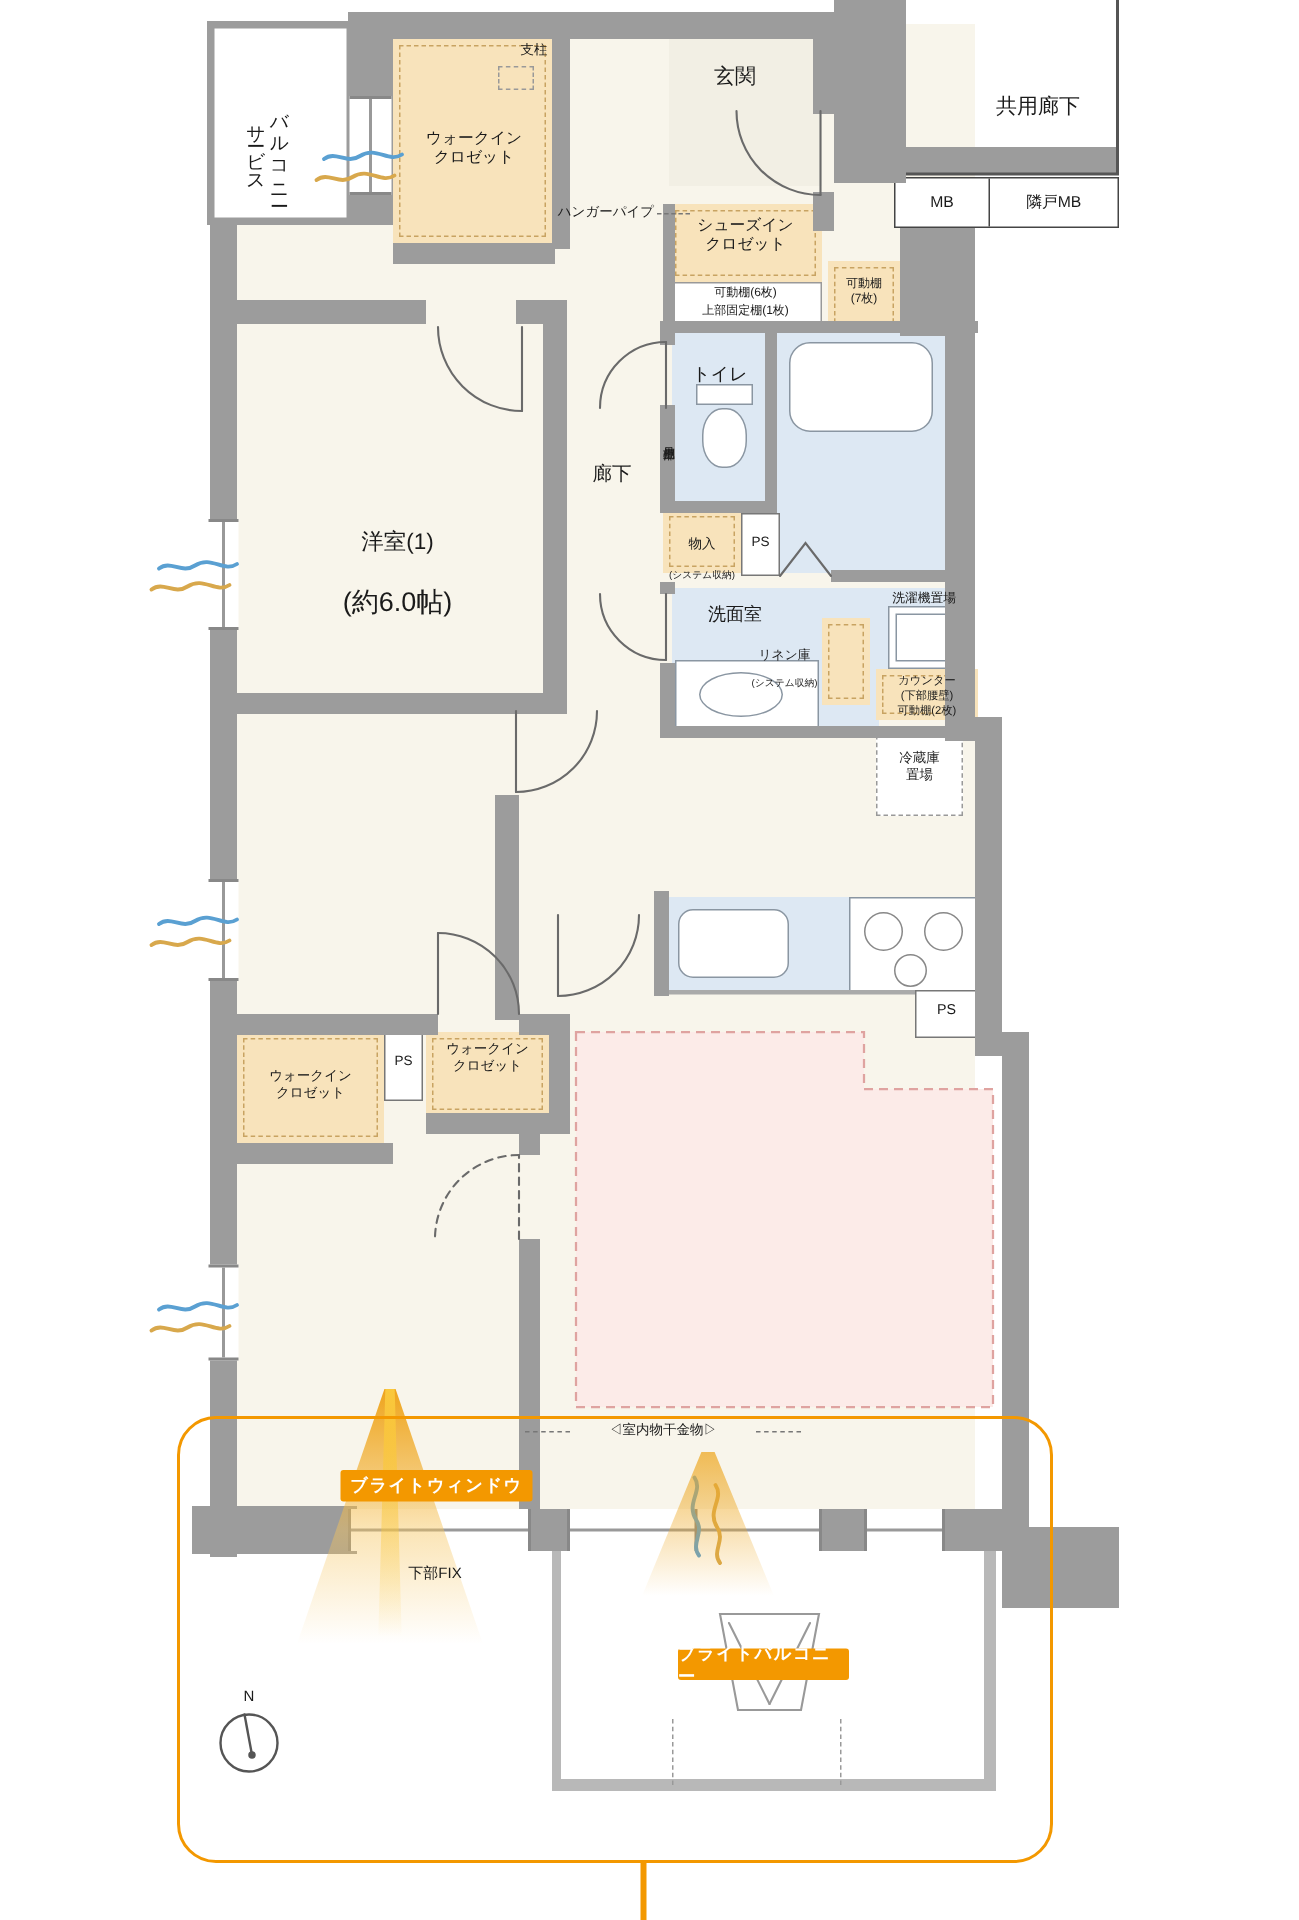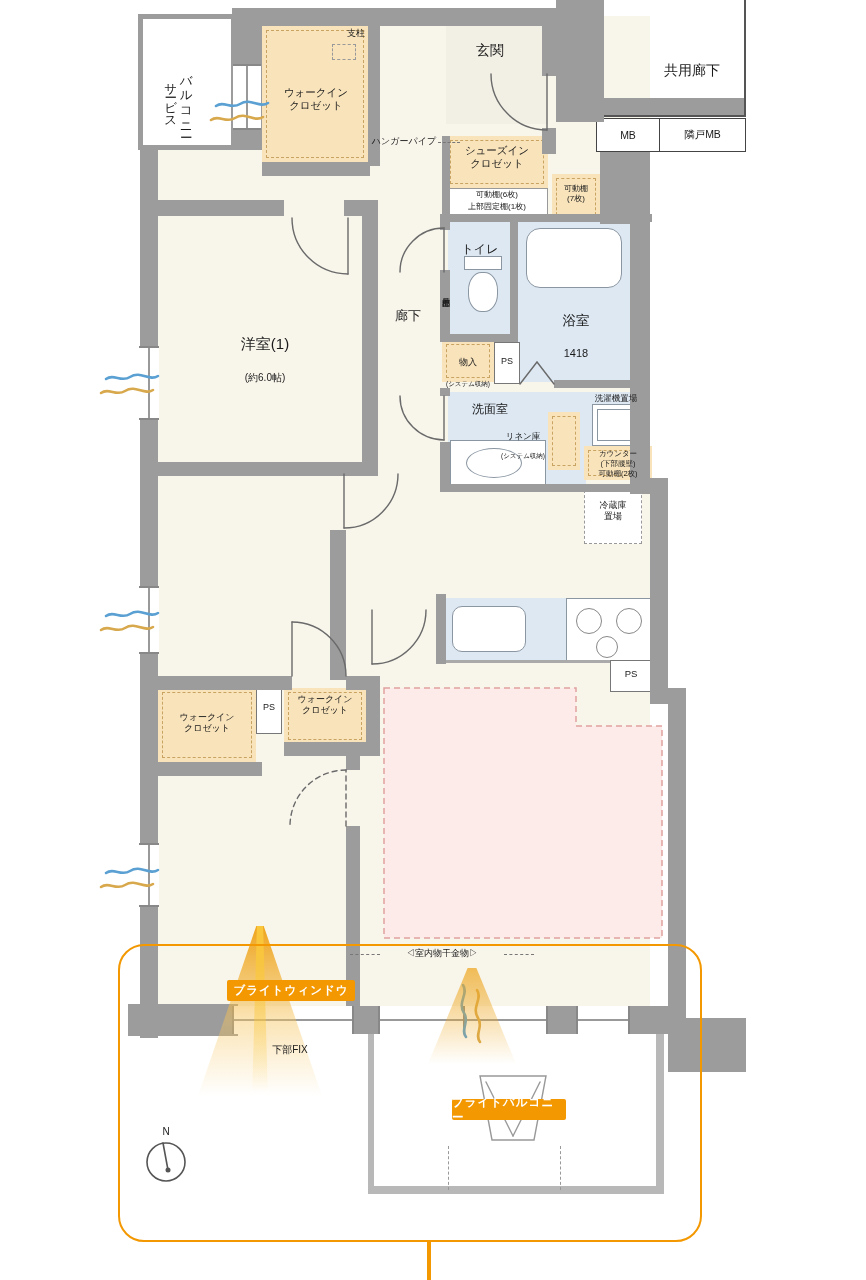--- a/index.html
+++ b/index.html
@@ -234,27 +234,23 @@
   <div class="lbl" style="left:370px;top:136px;width:68px;font-size:9px">ハンガーパイプ</div>
   <div class="dashh" style="left:438px;top:142px;width:22px"></div>
   <div class="lbl" style="left:450px;top:144px;width:94px;font-size:10.5px">シューズイン
 クロゼット</div>
   <div class="lbl" style="left:450px;top:190px;width:94px;font-size:8px">可動棚(6枚)</div>
   <div class="lbl" style="left:450px;top:202px;width:94px;font-size:8px">上部固定棚(1枚)</div>
   <div class="lbl" style="left:552px;top:184px;width:48px;font-size:8px">可動棚
 (7枚)</div>
   <div class="lbl" style="left:448px;top:242px;width:64px;font-size:12px">トイレ</div>
   <div class="lbl" style="left:440px;top:252px;height:80px;writing-mode:vertical-rl;font-size:8px">上部吊戸棚</div>
-  <div class="lbl" style="left:540px;top:296px;width:72px;font-size:13.5px">
-    <span class="sub">浴室</span>
-    <span class="sub" style="font-size:11px">1418</span>
-  </div>
-  <div class="lbl" style="left:180px;top:316px;width:170px;font-size:15px">
+  <div class="lbl" style="left:180px;top:334px;width:170px;font-size:15px">
     <span class="sub">洋室(1)</span>
-    <span class="sub" style="font-size:10px">(約6.0帖)</span>
+    <span class="sub" style="font-size:18px">(約6.0帖)</span>
   </div>
   <div class="lbl" style="left:378px;top:308px;width:60px;font-size:13px">廊下</div>
   <div class="lbl" style="left:442px;top:346px;width:52px;font-size:9px">
     <span class="sub">物入</span>
     <span class="sub" style="font-size:6.5px">(システム収納)</span>
   </div>
   <div class="lbl" style="left:494px;top:356px;width:26px;font-size:9px">PS</div>
   <div class="lbl" style="left:450px;top:402px;width:80px;font-size:12px">洗面室</div>
   <div class="lbl" style="left:496px;top:420px;width:54px;font-size:8.5px">
     <span class="sub">リネン庫</span>

